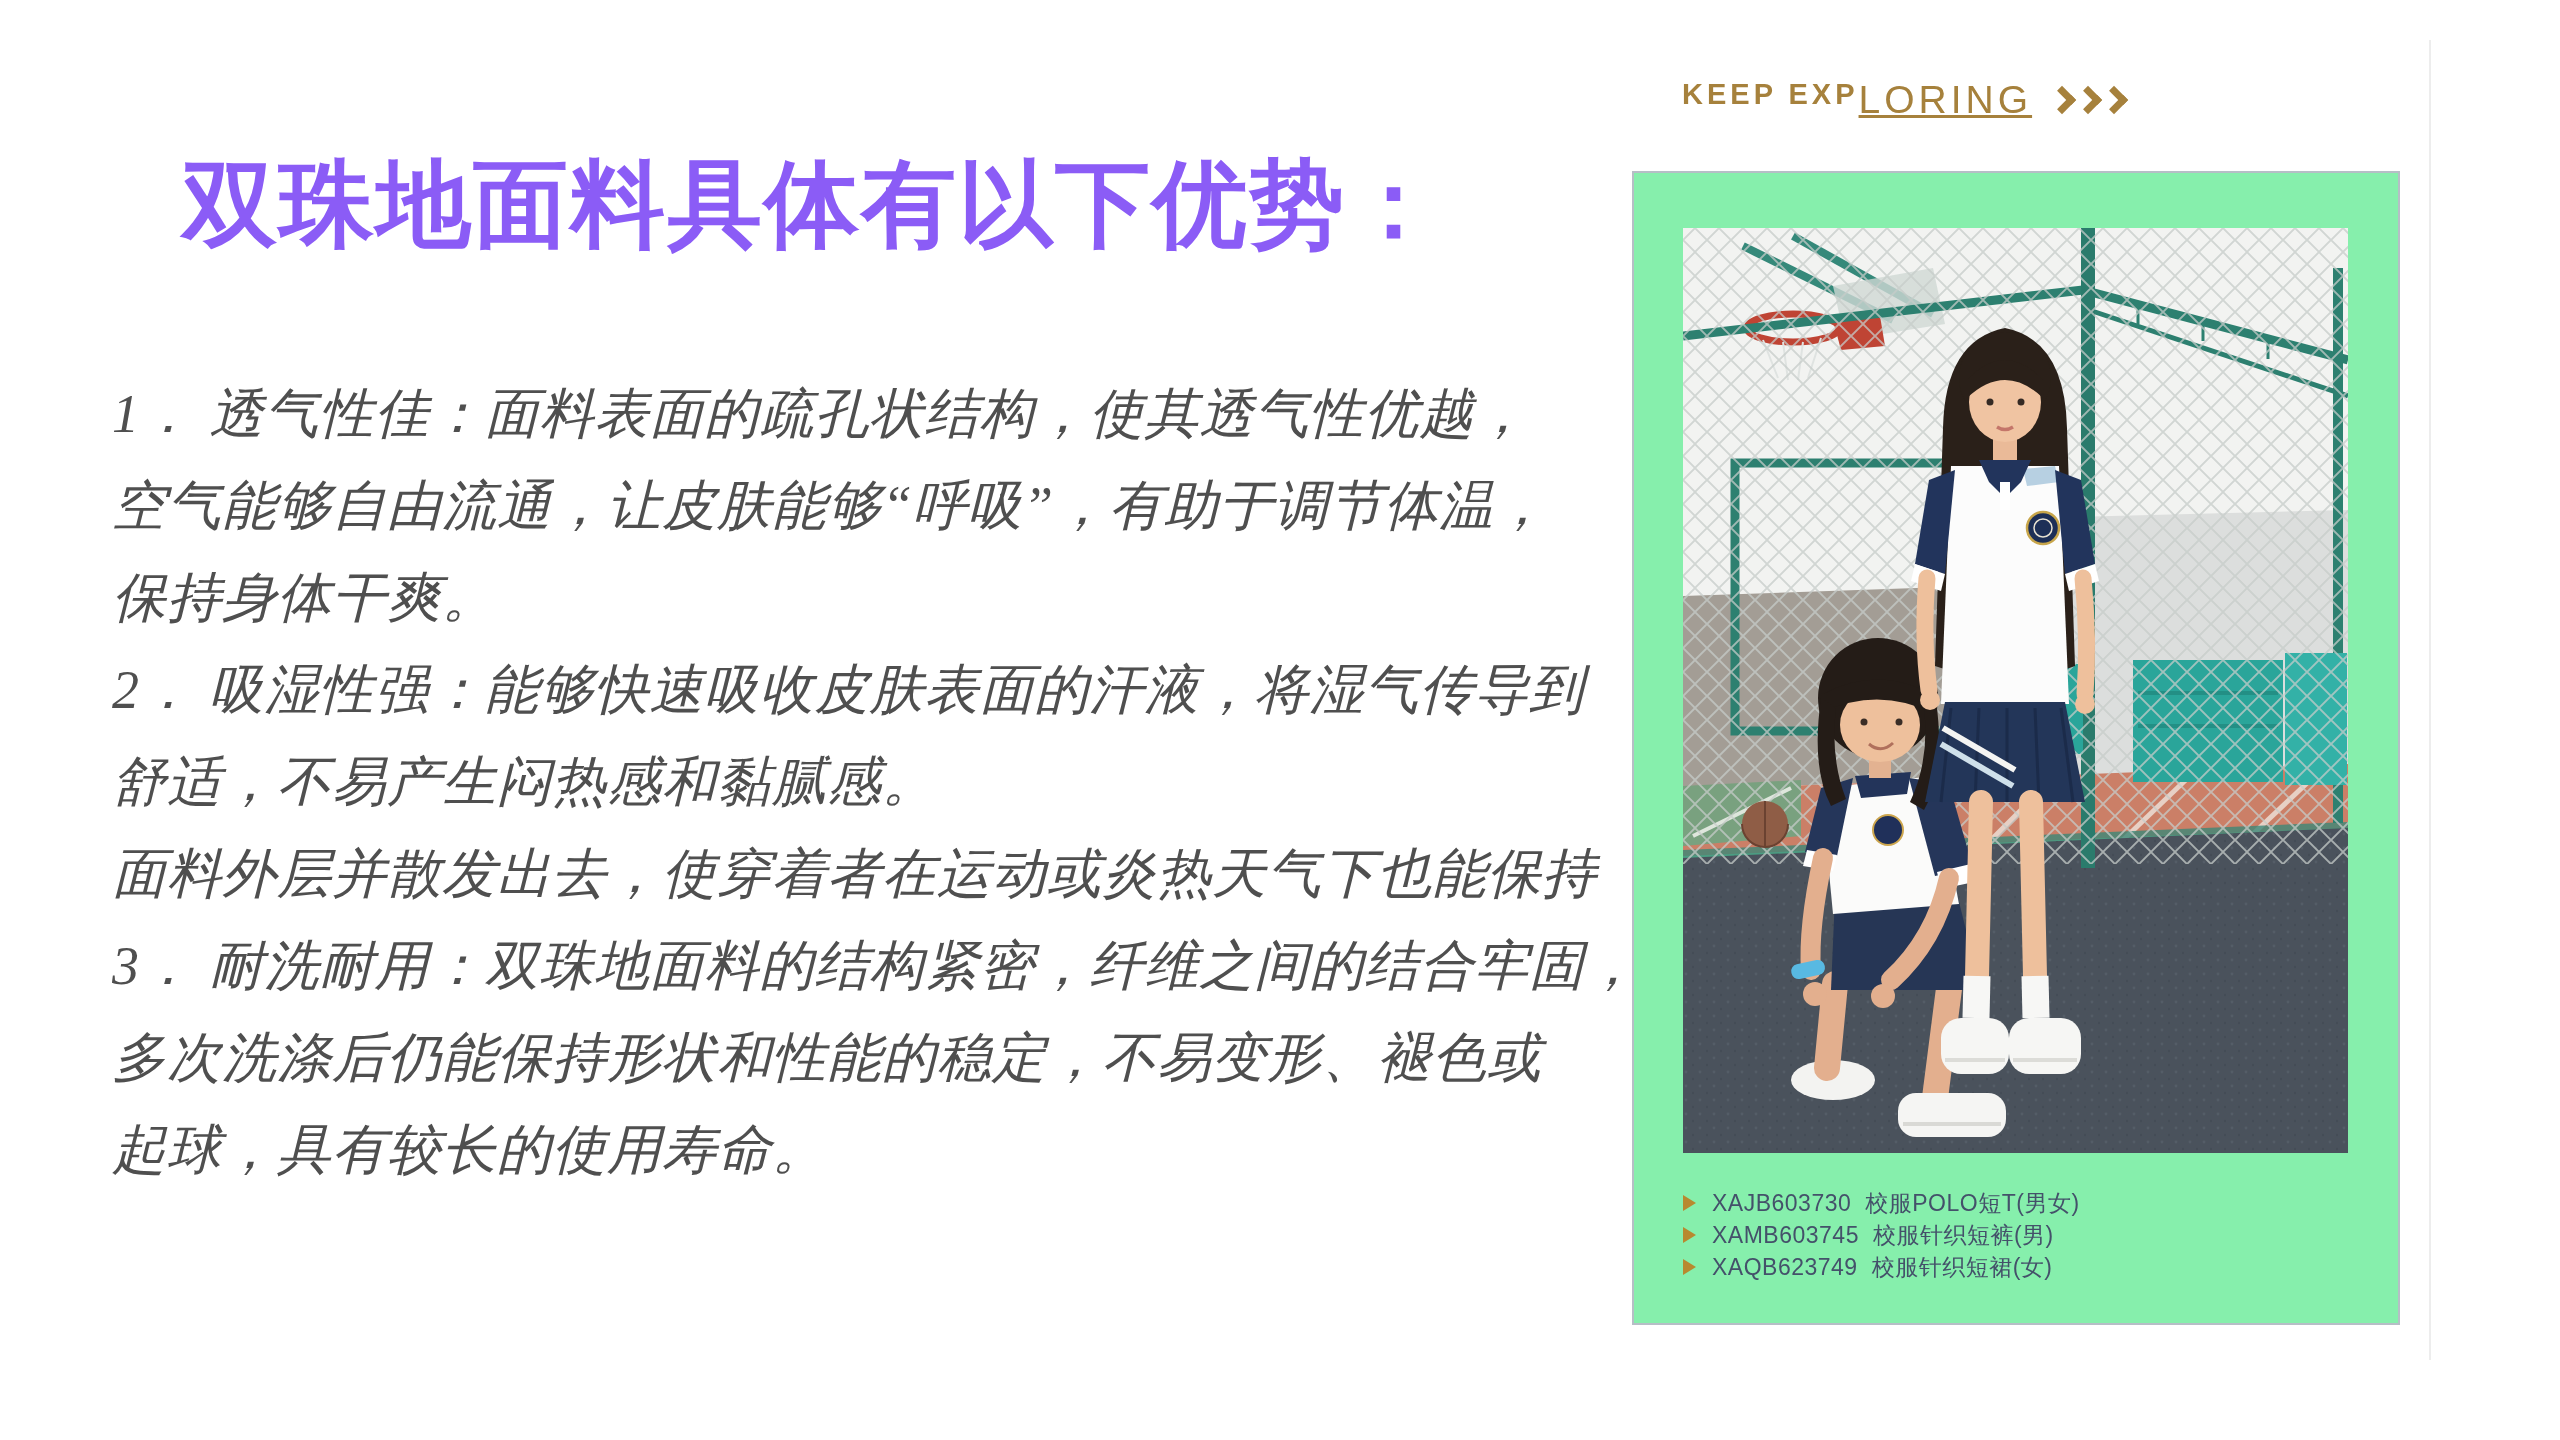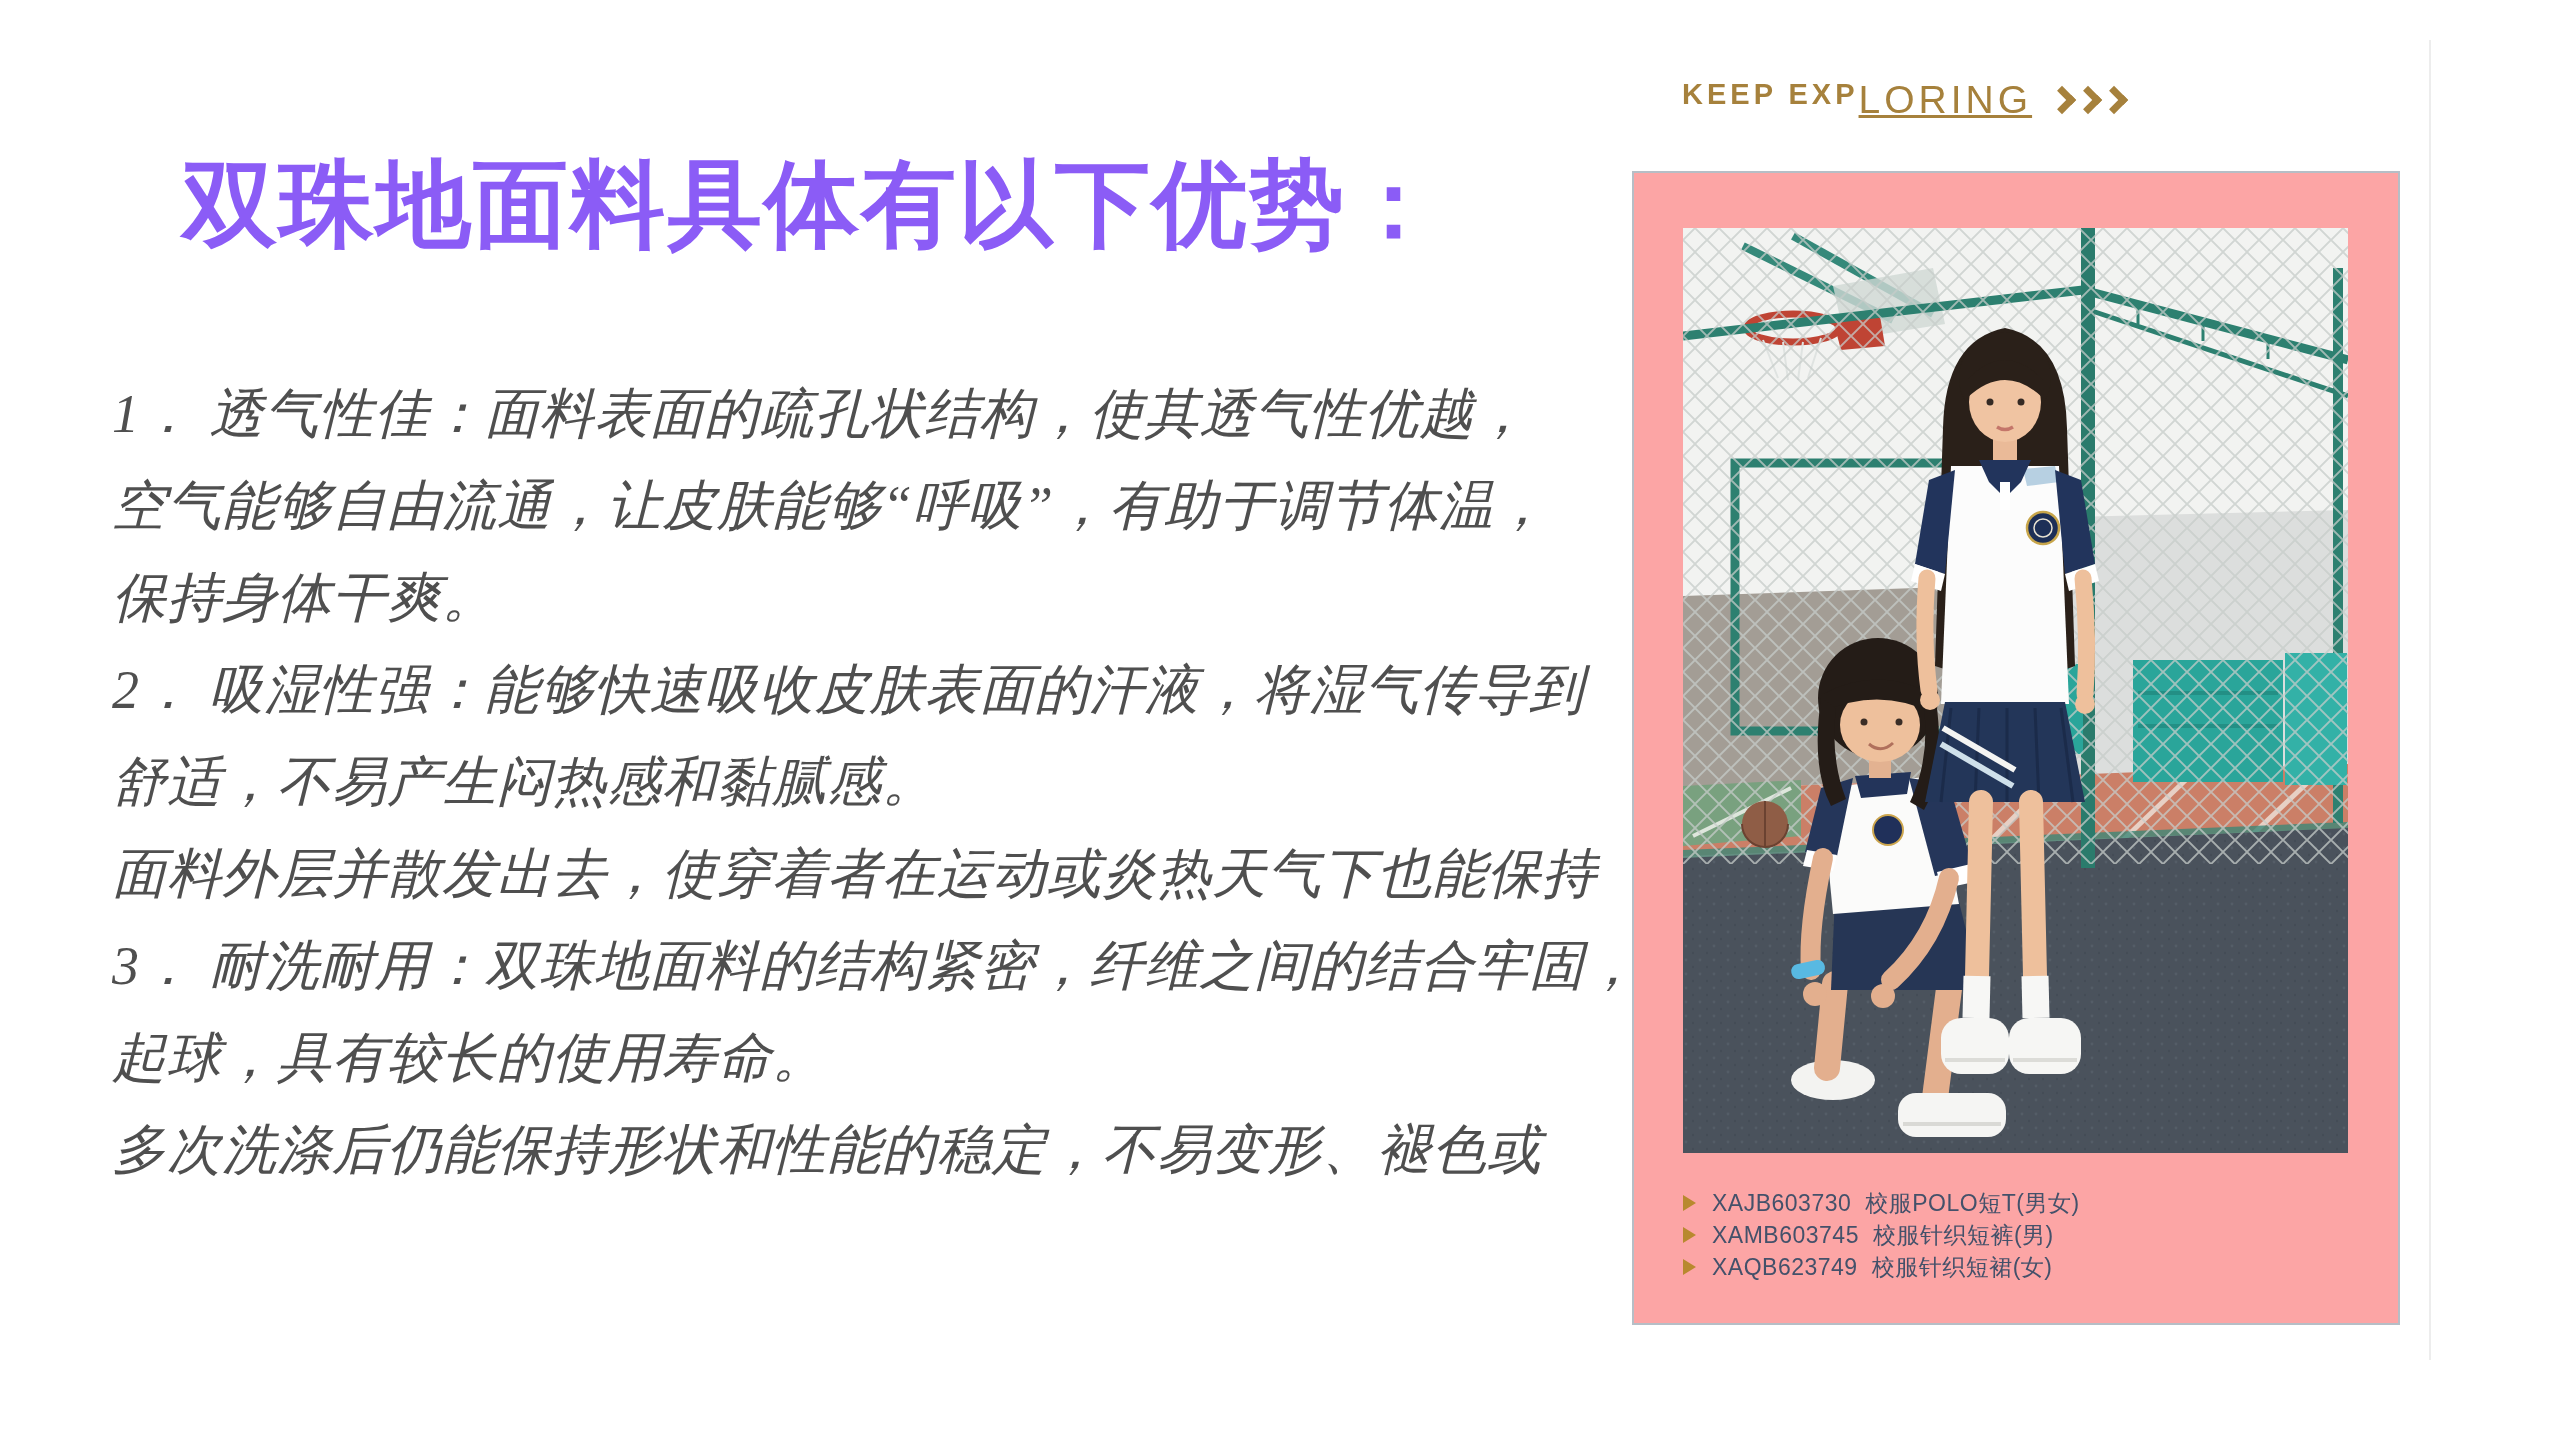--- a/index.html
+++ b/index.html
@@ -17,21 +17,21 @@
   .brand{position:absolute;left:1682px;top:78px;display:flex;
          font-family:"Liberation Sans","DejaVu Sans",sans-serif;color:#a6813c;}
   .brand .b1{font-size:29px;font-weight:800;letter-spacing:4px;}
   .brand .b2{font-size:39px;font-weight:400;letter-spacing:4px;text-decoration:underline;}
   .chevs{display:flex;align-items:center;margin-left:14px;}
   .chev{display:inline-block;width:13px;height:13px;border-top:7px solid #a6813c;
         border-right:7px solid #a6813c;transform:rotate(45deg);margin-left:6px;}
 
   
   .card{position:absolute;left:1632px;top:171px;width:768px;height:1154px;
-        background:#fca5a5;border:2px solid #b6bec6;box-sizing:border-box;}
+        background:#86efac;border:2px solid #b6bec6;box-sizing:border-box;}
   .photo{position:absolute;left:49px;top:55px;width:665px;height:925px;display:block;}
   .prod-list{position:absolute;left:49px;top:1014px;
              font-family:"Liberation Sans","DejaVu Sans",sans-serif;color:#44516a;}
   .prod-row{height:32px;display:flex;align-items:center;font-size:23px;letter-spacing:0.5px;}
   .tri{width:0;height:0;border-left:13px solid #b8892f;border-top:8px solid transparent;
        border-bottom:8px solid transparent;margin-right:16px;}
   .prod-code{margin-right:14px;}
 
   .edge-line{position:absolute;left:2429px;top:40px;width:2px;height:1320px;background:#ededed;}
 </style>
@@ -43,22 +43,22 @@
   <h1 class="title">双珠地面料具体有以下优势：</h1>
 
   <div class="adv-list">
     <div class="adv-line">1． 透气性佳：面料表面的疏孔状结构，使其透气性优越，</div>
     <div class="adv-line">空气能够自由流通，让皮肤能够“呼吸”，有助于调节体温，</div>
     <div class="adv-line">保持身体干爽。</div>
     <div class="adv-line">2． 吸湿性强：能够快速吸收皮肤表面的汗液，将湿气传导到</div>
     <div class="adv-line">舒适，不易产生闷热感和黏腻感。</div>
     <div class="adv-line">面料外层并散发出去，使穿着者在运动或炎热天气下也能保持</div>
     <div class="adv-line">3． 耐洗耐用：双珠地面料的结构紧密，纤维之间的结合牢固，</div>
+    <div class="adv-line">多次洗涤后仍能保持形状和性能的稳定，不易变形、褪色或</div>
     <div class="adv-line">起球，具有较长的使用寿命。</div>
-    <div class="adv-line">多次洗涤后仍能保持形状和性能的稳定，不易变形、褪色或</div>
   </div>
 
   <div class="brand">
     <span class="b1">KEEP EXP</span>
       <span class="b2">LORING</span>
     <span class="chevs">
       <i class="chev"></i>
       <i class="chev"></i>
       <i class="chev"></i>
     </span>

